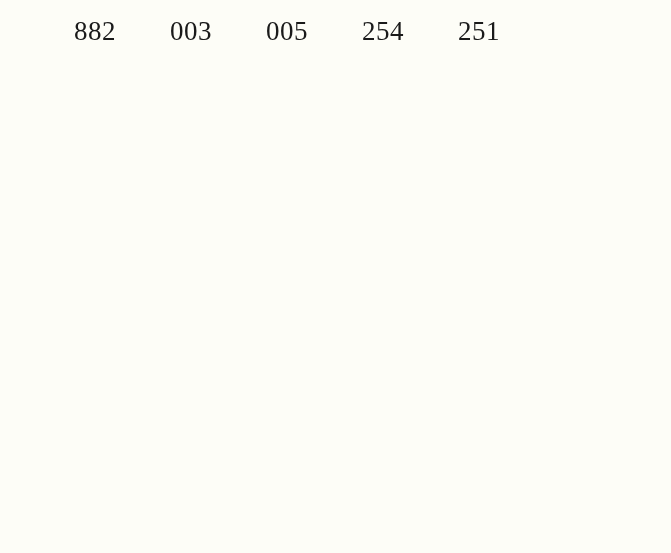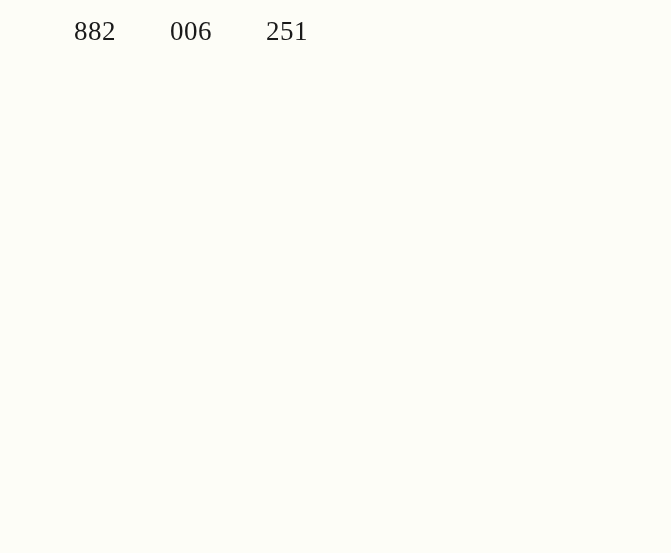--- a/index.html
+++ b/index.html
@@ -31,16 +31,18 @@
       text-align: right;
       letter-spacing: 0.5px;
     }
   </style>
 </head>
 <body>
 
 <div class="number-grid">
   <div class="number-row">
     <span class="number-cell">882</span>
-    <span class="number-cell">006</span>
+    <span class="number-cell">003</span>
+    <span class="number-cell">005</span>
+    <span class="number-cell">254</span>
     <span class="number-cell">251</span>
   </div>
 </div>
 
 </body></html>

